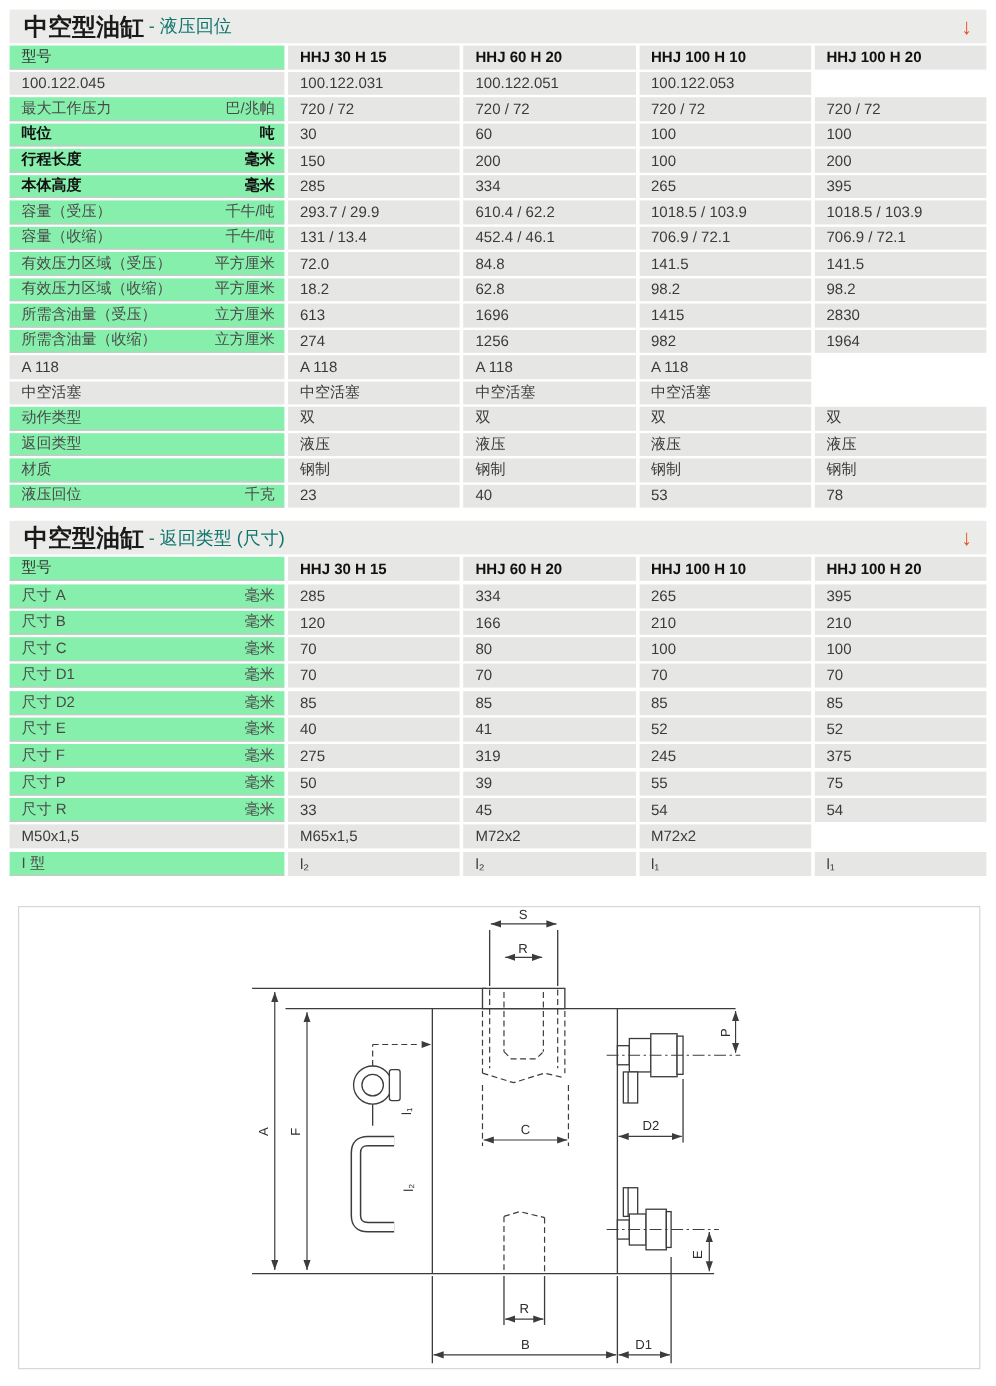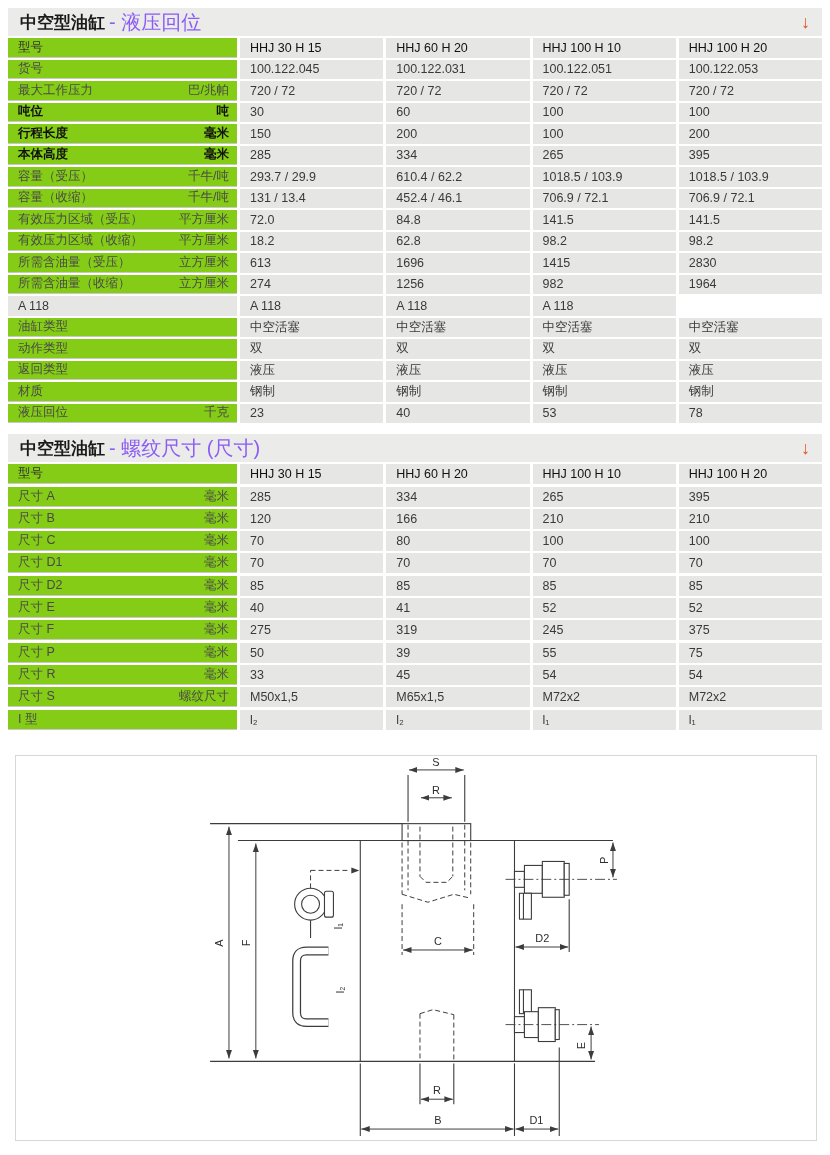--- a/index.html
+++ b/index.html
@@ -21,47 +21,47 @@
   }
   .page{padding:8px;}
   
   .spec-table{width:814px;}
   .spec-table + .spec-table{margin-top:11px;}
   .title-bar{
     height:28px;background:var(--titlebg);
     display:flex;align-items:center;
     padding:0 10px 0 12px;
   }
-  .title-bold{font-weight:700;font-size:17px;color:var(--ink);}
-  .title-rest{font-weight:400;font-size:20px;color:#8b5cf6;margin-left:4px;white-space:pre;}
+  .title-bold{font-weight:700;font-size:20px;color:var(--ink);}
+  .title-rest{font-weight:400;font-size:15px;color:#0f766e;margin-left:4px;white-space:pre;}
   .title-spacer{flex:1;}
   .dl-arrow{
     color:var(--accent);font-size:18px;font-weight:700;line-height:1;
     cursor:pointer;padding:0 2px;
   }
   .t-row{
     display:grid;
     grid-template-columns:229px repeat(4,1fr);
     column-gap:3px;
     margin-top:2px;
   }
   .t1 .t-row{height:19.5px;}
   .t2 .t-row{height:20px;margin-top:2.3px;}
   .cell{display:flex;align-items:center;font-size:12.5px;}
   .cell.label{
-    background:#84cc16;border-bottom:1px solid var(--rule);
+    background:#86efac;border-bottom:1px solid var(--rule);
     justify-content:space-between;
     padding:0 8px 0 10px;color:var(--label);
   }
   .cell.data{
     background:var(--cellbg);
     padding:0 6px 0 10px;color:var(--value);
   }
   .t-row.bold .cell.label{color:#111;font-weight:700;}
-  .t-row.head .cell.data{font-weight:400;color:#111;}
+  .t-row.head .cell.data{font-weight:700;color:#111;}
   .t-row.head .cell.label{color:#333;}
   .unit{white-space:nowrap;}
   
   .diagram-panel{
     margin-top:25px;margin-left:7px;
     width:802px;height:386px;
     border:1px solid #d8d8d6;background:#fff;
   }
   .diagram-panel svg{display:block;width:100%;height:100%;}
   svg text{
@@ -88,24 +88,20 @@
     </div>
     <div>
         <div class="t-row head">
           <div class="cell label">型号</div>
           <div class="cell data">HHJ 30 H 15</div>
           <div class="cell data">HHJ 60 H 20</div>
           <div class="cell data">HHJ 100 H 10</div>
           <div class="cell data">HHJ 100 H 20</div>
         </div>
         <div class="t-row ">
-          <div class="cell label">
-            <span>货号</span>
-            <span class="unit"></span>
-          </div>
           <div class="cell data">100.122.045</div>
           <div class="cell data">100.122.031</div>
           <div class="cell data">100.122.051</div>
           <div class="cell data">100.122.053</div>
         </div>
         <div class="t-row ">
           <div class="cell label">
             <span>最大工作压力</span>
             <span class="unit">巴/兆帕</span>
           </div>
@@ -204,24 +200,20 @@
           <div class="cell data">982</div>
           <div class="cell data">1964</div>
         </div>
         <div class="t-row ">
           <div class="cell data">A 118</div>
           <div class="cell data">A 118</div>
           <div class="cell data">A 118</div>
           <div class="cell data">A 118</div>
         </div>
         <div class="t-row ">
-          <div class="cell label">
-            <span>油缸类型</span>
-            <span class="unit"></span>
-          </div>
           <div class="cell data">中空活塞</div>
           <div class="cell data">中空活塞</div>
           <div class="cell data">中空活塞</div>
           <div class="cell data">中空活塞</div>
         </div>
         <div class="t-row ">
           <div class="cell label">
             <span>动作类型</span>
             <span class="unit"></span>
           </div>
@@ -259,21 +251,21 @@
           <div class="cell data">40</div>
           <div class="cell data">53</div>
           <div class="cell data">78</div>
         </div>
       </div>
   </section>
 
   <section class="spec-table t2">
     <div class="title-bar">
       <span class="title-bold">中空型油缸</span>
-      <span class="title-rest">- 螺纹尺寸 (尺寸)</span>
+      <span class="title-rest">- 返回类型 (尺寸)</span>
       <span class="title-spacer"></span>
       <span class="dl-arrow">↓</span>
     </div>
     <div>
         <div class="t-row head">
           <div class="cell label">型号</div>
           <div class="cell data">HHJ 30 H 15</div>
           <div class="cell data">HHJ 60 H 20</div>
           <div class="cell data">HHJ 100 H 10</div>
           <div class="cell data">HHJ 100 H 20</div>
@@ -362,24 +354,20 @@
           <div class="cell label">
             <span>尺寸 R</span>
             <span class="unit">毫米</span>
           </div>
           <div class="cell data">33</div>
           <div class="cell data">45</div>
           <div class="cell data">54</div>
           <div class="cell data">54</div>
         </div>
         <div class="t-row ">
-          <div class="cell label">
-            <span>尺寸 S</span>
-            <span class="unit">螺纹尺寸</span>
-          </div>
           <div class="cell data">M50x1,5</div>
           <div class="cell data">M65x1,5</div>
           <div class="cell data">M72x2</div>
           <div class="cell data">M72x2</div>
         </div>
         <div class="t-row ">
           <div class="cell label">
             <span>I 型</span>
             <span class="unit"></span>
           </div>

